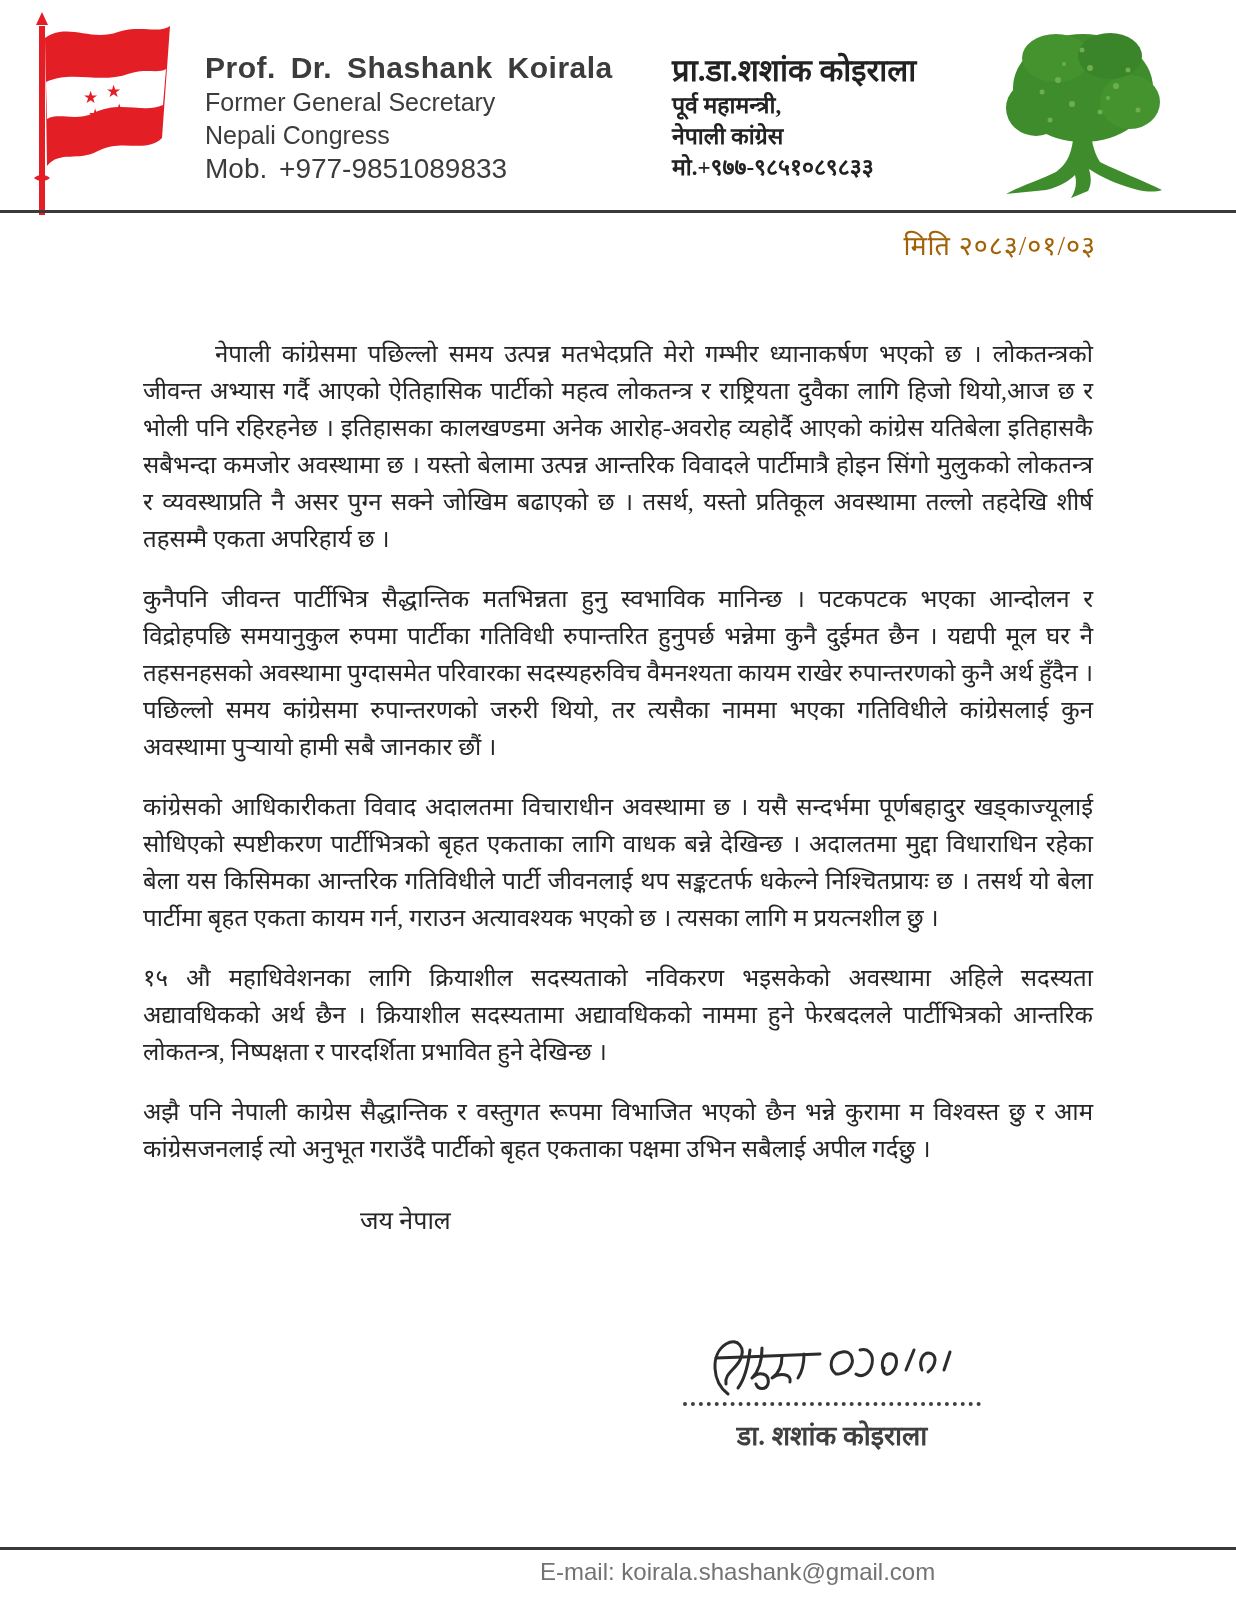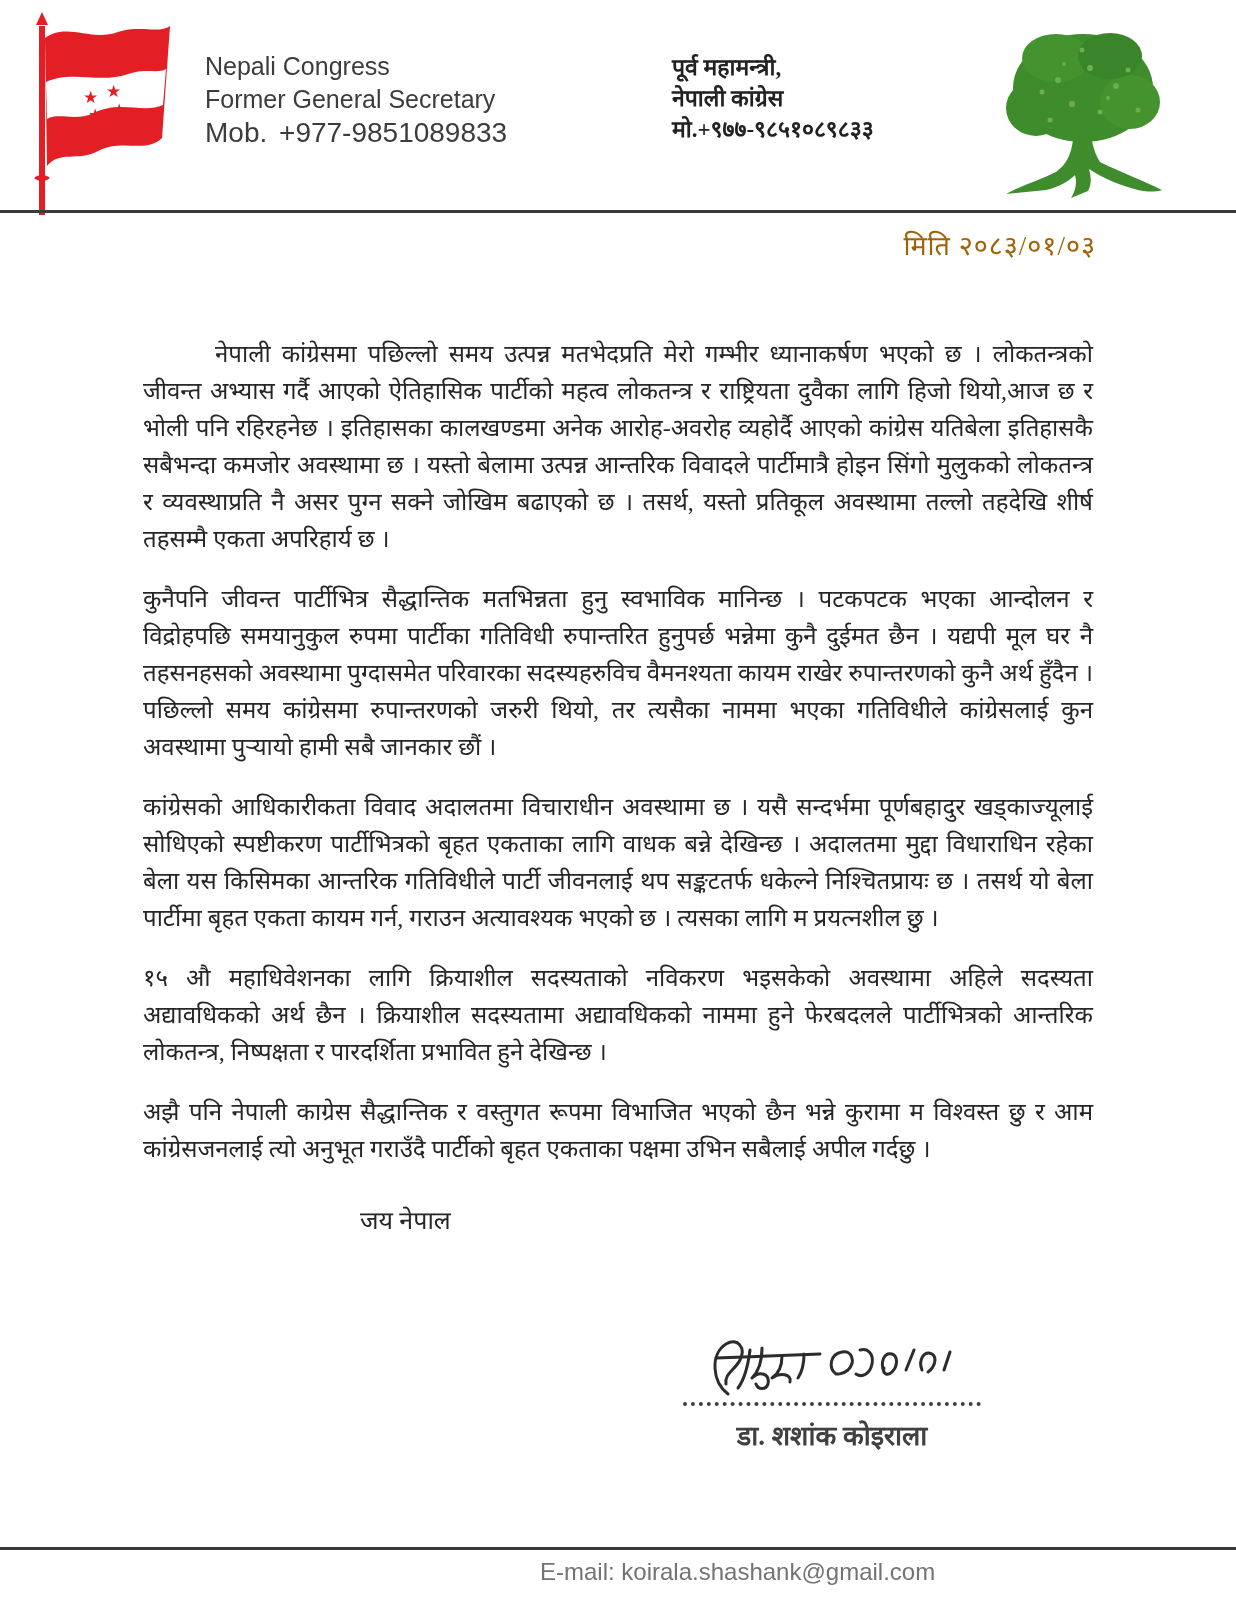--- a/index.html
+++ b/index.html
@@ -68,26 +68,28 @@
                C46,112 32,102 19,109 Z" fill="#ffffff"></path>
 
       <text x="55" y="93" font-size="17" fill="#e31e25" font-family="'DejaVu Sans', sans-serif">★</text>
       <text x="78" y="87" font-size="17" fill="#e31e25" font-family="'DejaVu Sans', sans-serif">★</text>
       <text x="60" y="110" font-size="16" fill="#e31e25" font-family="'DejaVu Sans', sans-serif">★</text>
       <text x="84" y="105" font-size="16" fill="#e31e25" font-family="'DejaVu Sans', sans-serif">★</text>
     </svg>
   </div>
 
   <div class="lh-en">
+    <div class="name">Prof.  Dr.  Shashank Koirala</div>
+    <div class="line">Former General Secretary</div>
     <div class="line">Nepali Congress</div>
-    <div class="line">Former General Secretary</div>
     <div class="mob">Mob.  +977-9851089833</div>
   </div>
 
   <div class="lh-np">
+    <div class="name">प्रा.डा.शशांक कोइराला</div>
     <div class="line">पूर्व महामन्त्री,</div>
     <div class="line">नेपाली कांग्रेस</div>
     <div class="line">मो.+९७७-९८५१०८९८३३</div>
   </div>
 
   <div class="tree-wrap">
     <svg width="170" height="190" viewBox="0 0 170 190" aria-hidden="true">
 
       <ellipse cx="85" cy="68" rx="70" ry="54" fill="#3f8c2c"></ellipse>
       <ellipse cx="38" cy="88" rx="30" ry="28" fill="#3f8c2c"></ellipse>

